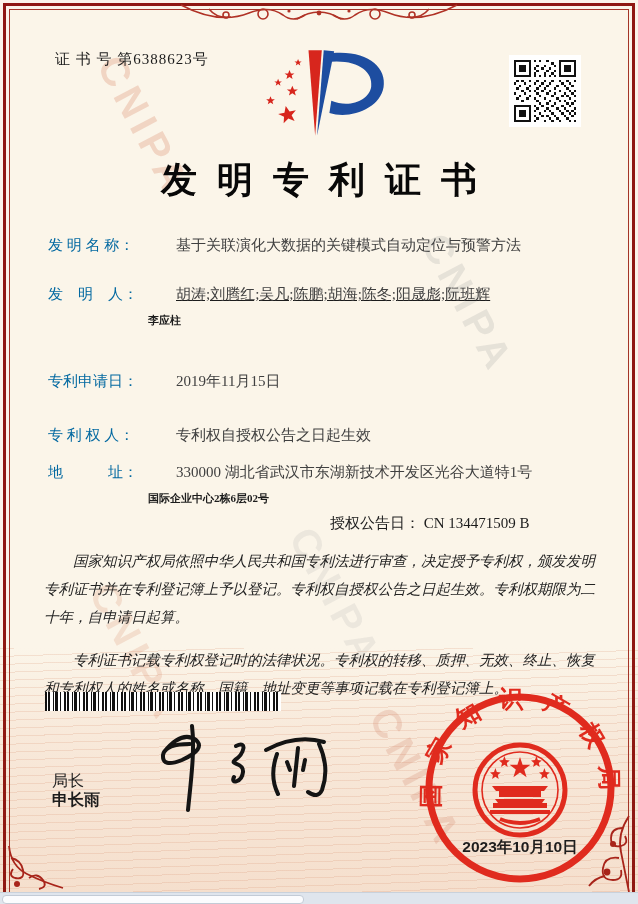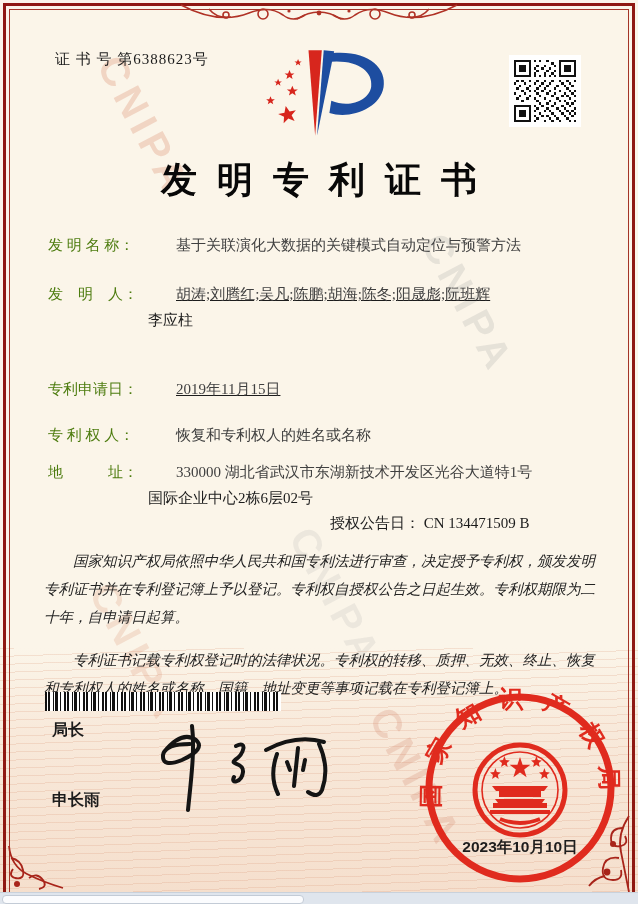--- a/index.html
+++ b/index.html
@@ -16,30 +16,30 @@
   .wm{position:absolute;z-index:1;font-family:"Liberation Sans","DejaVu Sans",sans-serif;
       font-weight:700;font-size:40px;letter-spacing:6px;transform:rotate(62deg);transform-origin:left top;}
   .content{position:absolute;inset:0;z-index:3;}
   .cert-no{position:absolute;left:55px;top:50px;font-size:15px;letter-spacing:1px;}
   .qr-wrap{position:absolute;left:509px;top:55px;width:72px;height:72px;background:#fff;}
   .qr-wrap svg{position:absolute;left:5px;top:5px;}
   .logo{position:absolute;left:242px;top:46px;width:152px;height:96px;}
   .title{position:absolute;left:0;top:156px;width:100%;text-align:center;
          font-size:36px;font-weight:700;letter-spacing:20px;text-indent:20px;color:#080808;}
   .field{position:absolute;left:48px;font-size:15px;line-height:26px;}
-  .field .lab{display:inline-block;width:96px;color:#4d7c0f;}
+  .field .lab{display:inline-block;width:96px;color:#0369a1;}
   .field .val{color:#404040;margin-left:32px;}
-  .cont{position:absolute;left:148px;font-size:15px;line-height:26px;}
+  .cont{position:absolute;left:148px;font-size:11px;line-height:26px;font-weight:bold;}
   .grant2{position:absolute;left:330px;font-size:15px;line-height:26px;}
   .para{position:absolute;left:44px;width:552px;font-size:14.5px;line-height:1.92;
         font-style:italic;text-indent:2em;color:#222;}
   .barcode{position:absolute;left:45px;top:692px;width:236px;height:19px;
     background:repeating-linear-gradient(90deg,#111 0 2px,#fff 2px 3px,#111 3px 5px,#fff 5px 8px,
       #111 8px 9px,#fff 9px 10px,#111 10px 13px,#fff 13px 15px,#111 15px 16px,#fff 16px 19px);}
-  .signer-title{position:absolute;left:52px;top:720px;font-size:16px;font-weight:700;}
+  .signer-title{position:absolute;left:52px;top:771px;font-size:16px;font-weight:400;}
   .signer-name{position:absolute;left:52px;top:790px;font-size:16px;font-weight:700;}
   .sig{position:absolute;left:138px;top:718px;}
   .seal{position:absolute;left:416px;top:684px;width:208px;height:208px;z-index:4;opacity:.96;}
   .flourish-top{position:absolute;left:179px;top:1px;z-index:3;}
   .corner-bl{position:absolute;left:7px;bottom:12px;z-index:3;}
   .corner-br{position:absolute;right:7px;bottom:10px;z-index:3;}
   .scrollbar{position:absolute;left:0;bottom:0;width:638px;height:11px;background:#dfe5ed;
              border-top:1px solid #c9d1db;z-index:6;}
   .scroll-thumb{position:absolute;left:2px;top:2px;width:300px;height:7px;background:#fbfcfe;
              border:1px solid #c3cbd6;border-radius:4px;}
@@ -126,26 +126,26 @@
     <div class="field" style="top:232px;">
       <span class="lab">发 明 名 称：</span><span class="val">基于关联演化大数据的关键模式自动定位与预警方法</span>
     </div>
 
     <div class="field" style="top:281px;text-decoration:underline;">
       <span class="lab">发　明　人：</span><span class="val">胡涛;刘腾红;吴凡;陈鹏;胡海;陈冬;阳晟彪;阮班辉</span>
     </div>
     <div class="cont" style="top:307px;">李应柱</div>
 
 
-    <div class="field" style="top:376px;text-decoration:underline;">
+    <div class="field" style="top:368px;">
       <span class="lab">专利申请日：</span><span class="val">2019年11月15日</span>
     </div>
 
     <div class="field" style="top:422px;">
-      <span class="lab">专 利 权 人：</span><span class="val">恢复和专利权人的姓名或名称</span>
+      <span class="lab">专 利 权 人：</span><span class="val">专利权自授权公告之日起生效</span>
     </div>
 
     <div class="field" style="top:459px;">
       <span class="lab">地　　　址：</span><span class="val">330000 湖北省武汉市东湖新技术开发区光谷大道特1号</span>
     </div>
     <div class="cont" style="top:485px;">国际企业中心2栋6层02号</div>
 
     <div class="grant2" style="top:510px;">
       <span>授权公告日：</span> <span>CN 134471509 B</span>
     </div>

